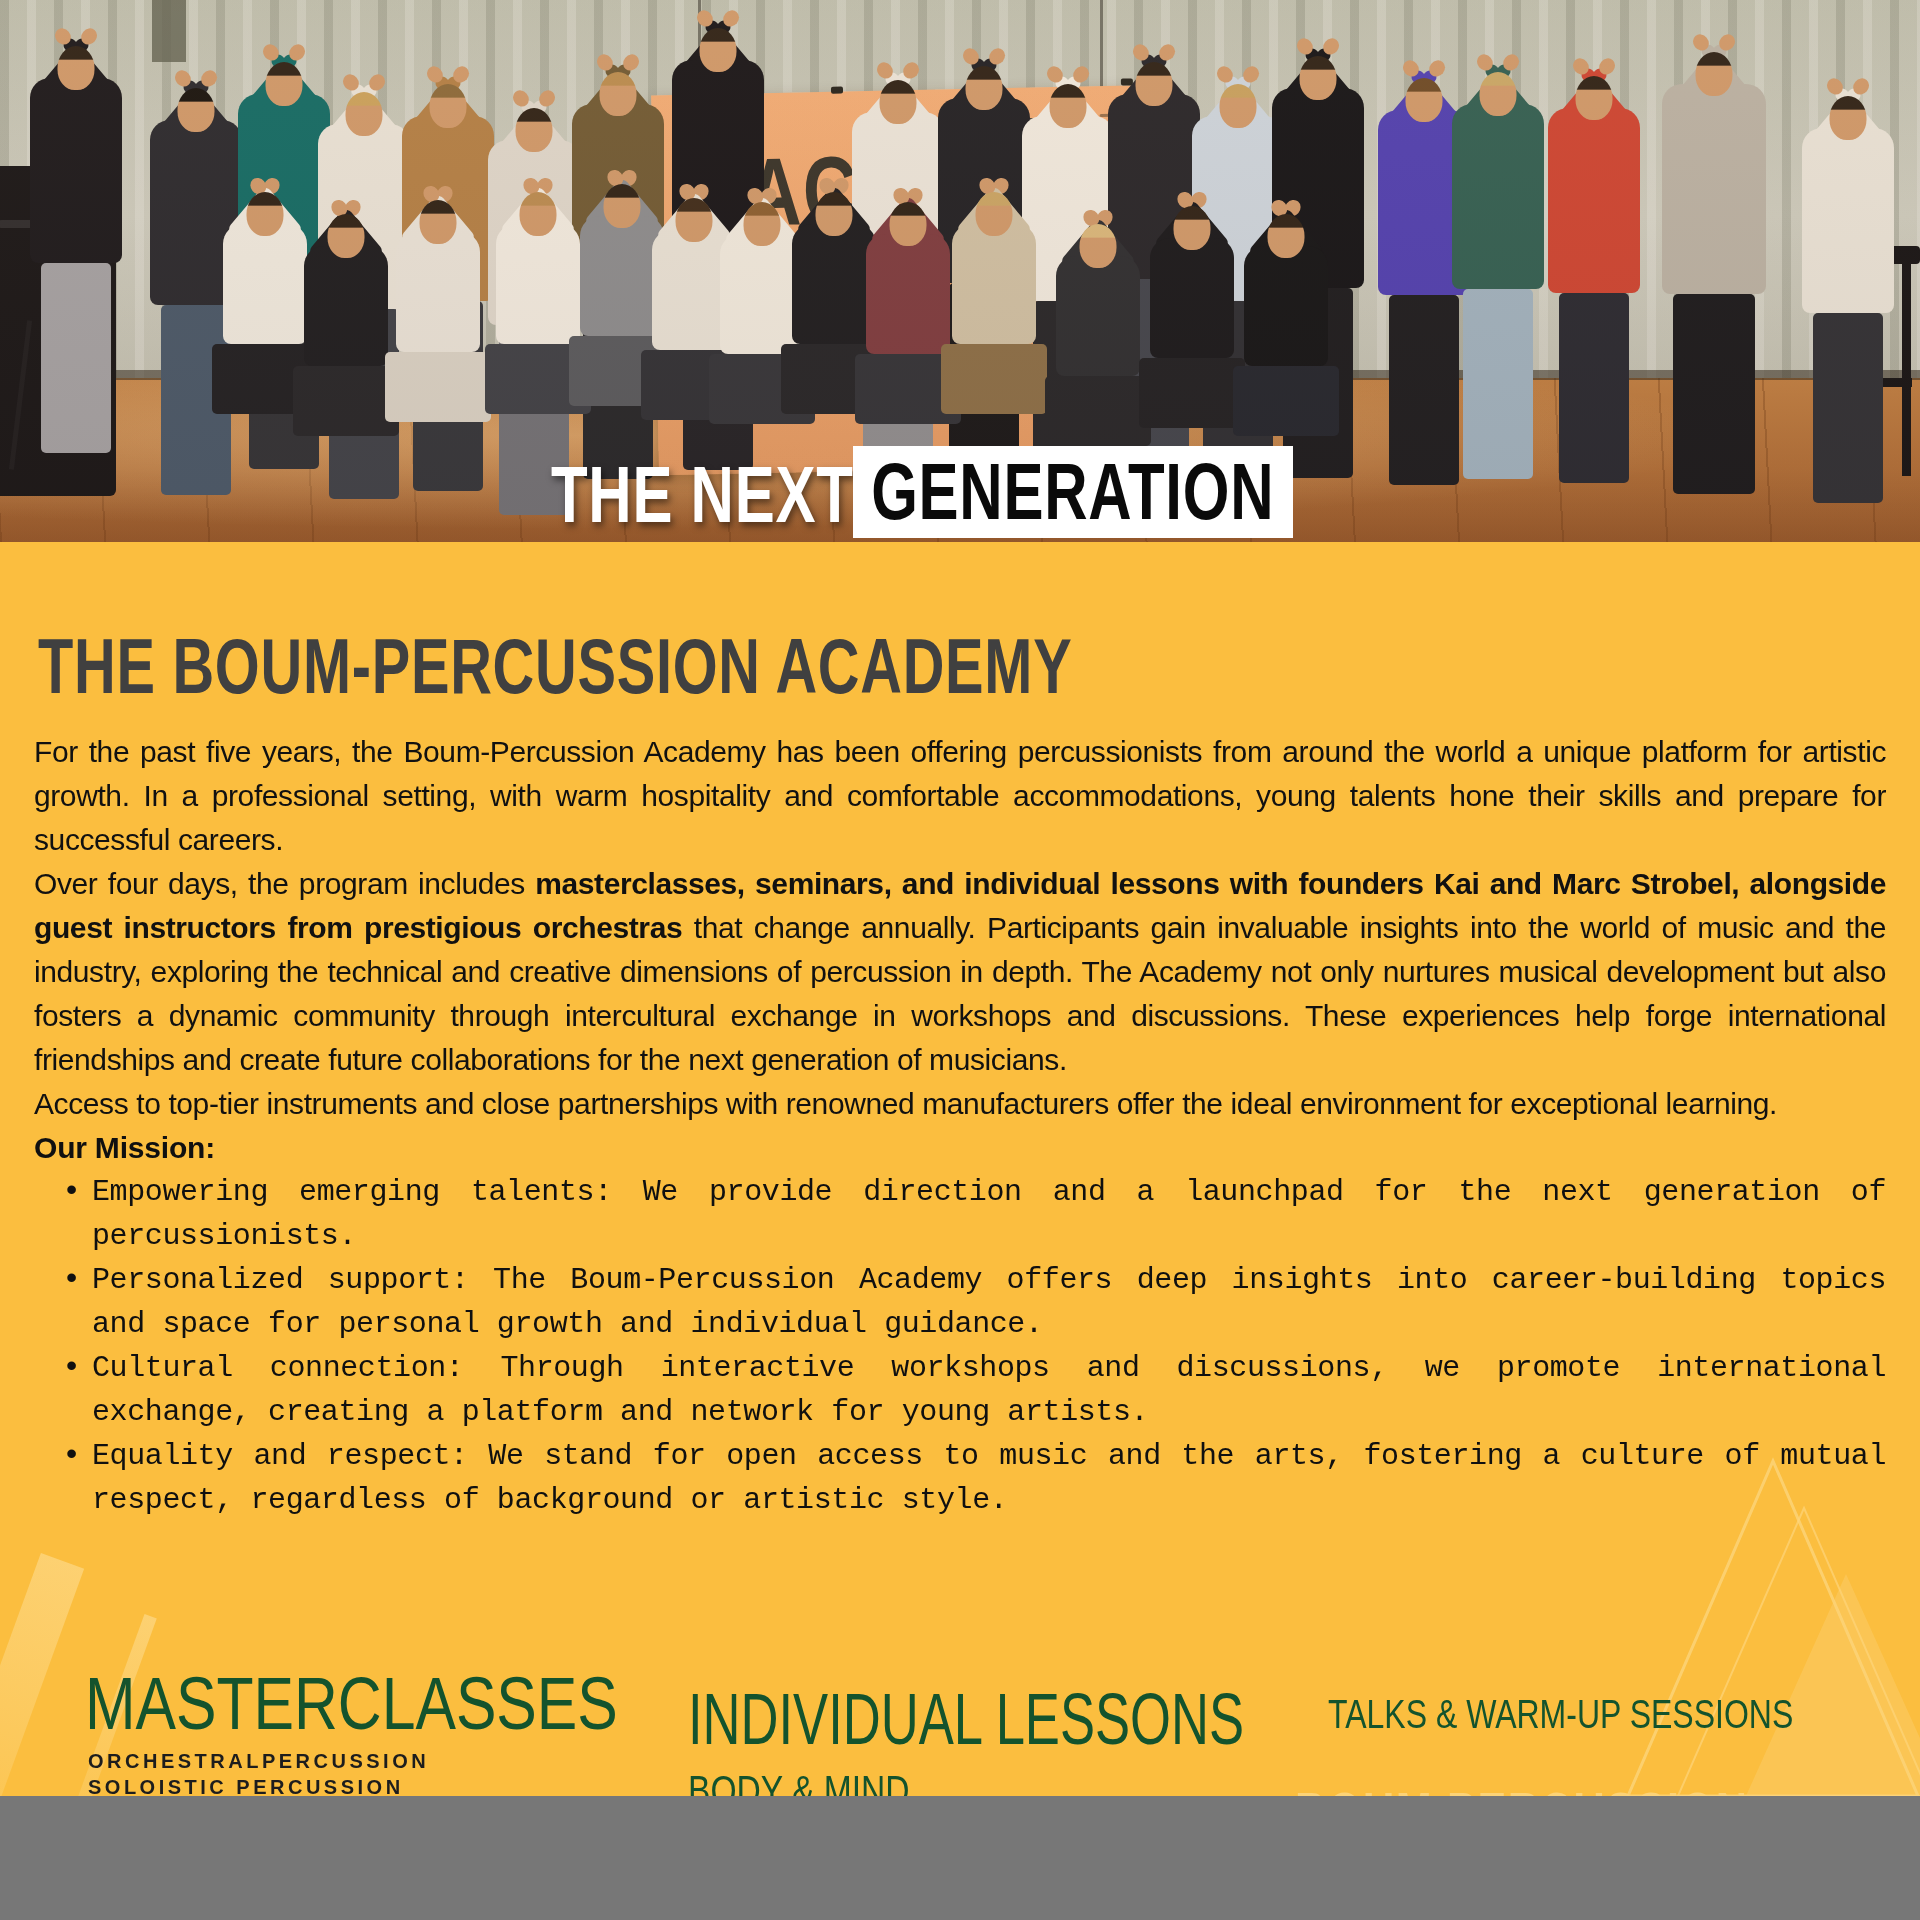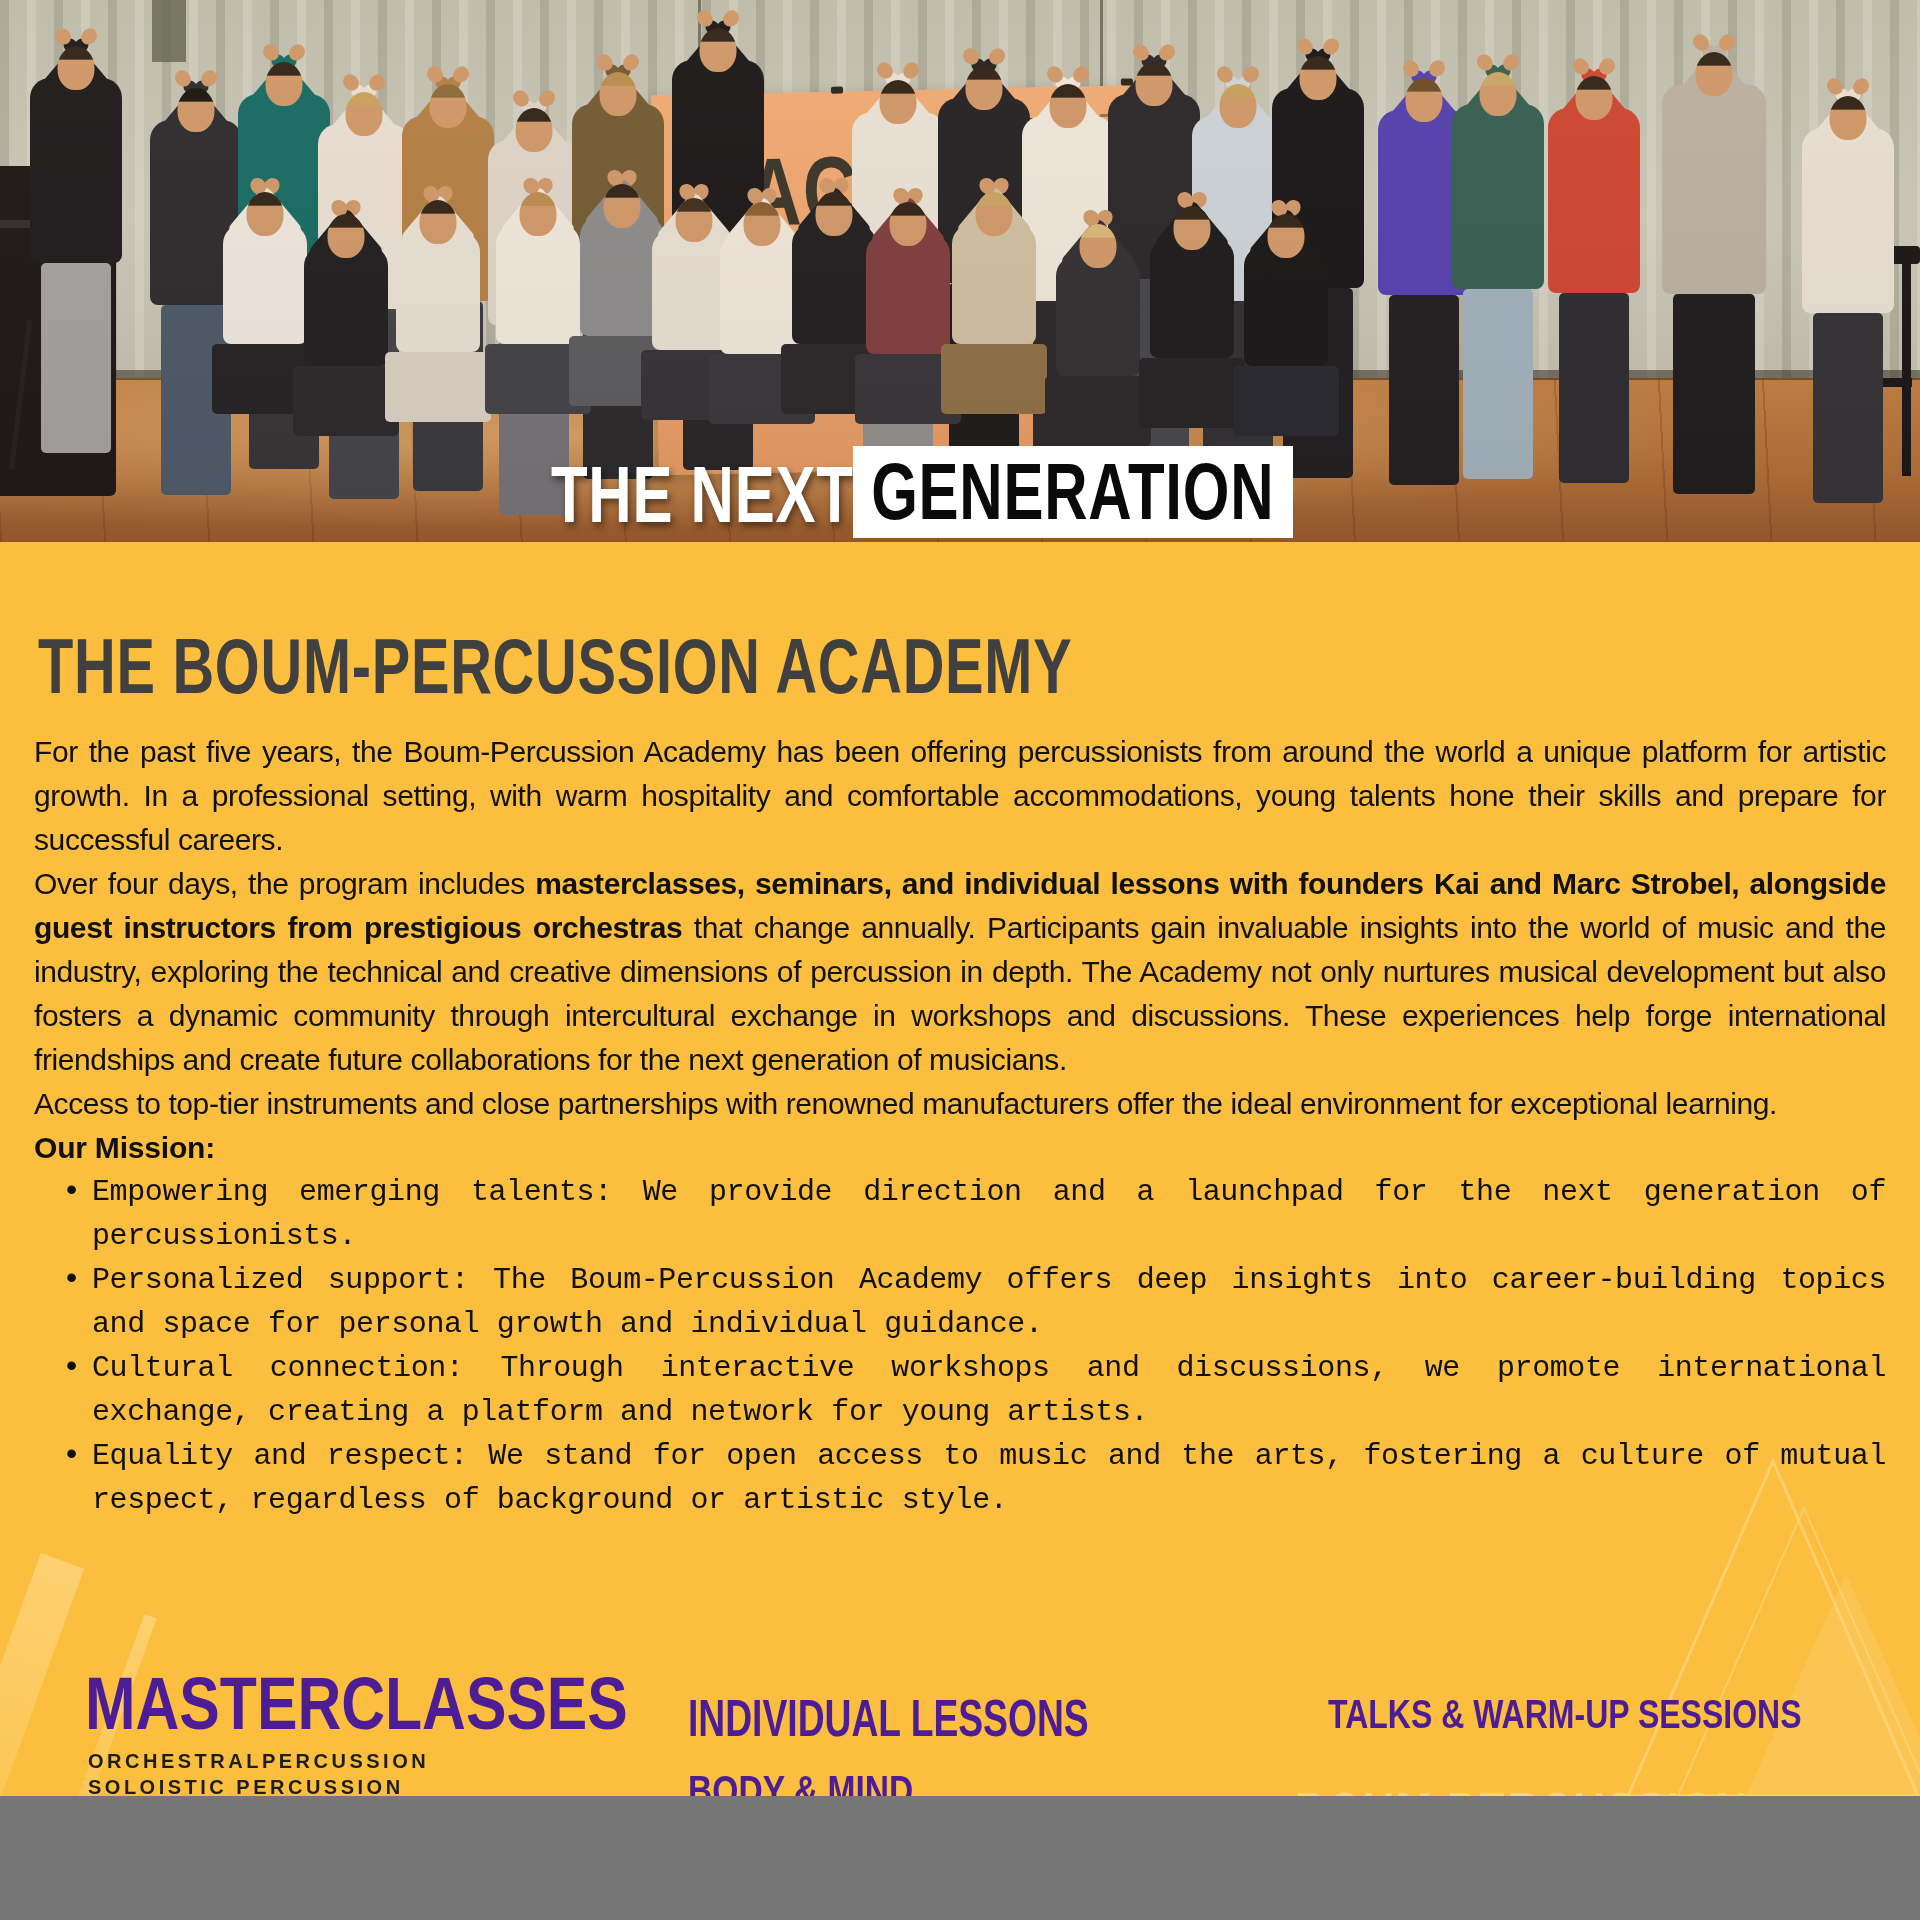--- a/index.html
+++ b/index.html
@@ -76,27 +76,27 @@
   .content h1 span{display:inline-block;transform:scaleX(.74);transform-origin:left;letter-spacing:1px;}
   .body-text{font-size:30px;line-height:44px;letter-spacing:-0.4px;text-align:justify;color:#111;}
   .body-text p{margin:0;}
   .bold{font-weight:700;}
   .mission-heading{font-weight:700;font-size:30px;line-height:44px;letter-spacing:-0.2px;}
   ul.mission{margin:0;padding:0;list-style:none;font-family:Liberation Mono, monospace;}
   ul.mission li{position:relative;padding-left:58px;font-size:30px;line-height:44px;letter-spacing:-0.4px;text-align:justify;}
   ul.mission li::before{content:"\2022";position:absolute;left:28px;top:0;font-size:32px;}
 
   
-  .prog-title{position:absolute;font-weight:700;color:#4c1d95;white-space:nowrap;}
+  .prog-title{position:absolute;font-weight:400;color:#14532d;white-space:nowrap;}
   .prog-title span{display:inline-block;transform-origin:left;}
   .masterclasses-title{left:85px;top:1666px;font-size:74px;line-height:76px;}
   .masterclasses-title span{transform:scaleX(.82);}
   .masterclasses-list{position:absolute;left:88px;top:1748px;font-size:20px;line-height:26px;
       letter-spacing:3.5px;font-weight:700;color:#1d1d1d;}
-  .individual-title{left:688px;top:1682px;font-size:51px;line-height:74px;text-align:right;}
+  .individual-title{left:688px;top:1682px;font-size:72px;line-height:74px;text-align:right;}
   .individual-title span{transform:scaleX(.73);}
   .bodymind-title{left:688px;top:1768px;font-size:42px;line-height:46px;}
   .bodymind-title span{transform:scaleX(.8);}
   .talks-title{left:1328px;top:1692px;font-size:40px;line-height:44px;}
   .talks-title span{transform:scaleX(.8);}
 
   
   .wm1{position:absolute;left:1295px;top:1780px;font-size:54px;font-weight:700;color:#FCD377;white-space:nowrap;z-index:0;}
   .wm1 span{display:inline-block;transform:scaleX(.8);transform-origin:left;letter-spacing:2px;}
   .wm2{position:absolute;left:858px;top:1806px;font-size:265px;line-height:265px;font-weight:700;color:#FCD377;white-space:nowrap;z-index:0;}

